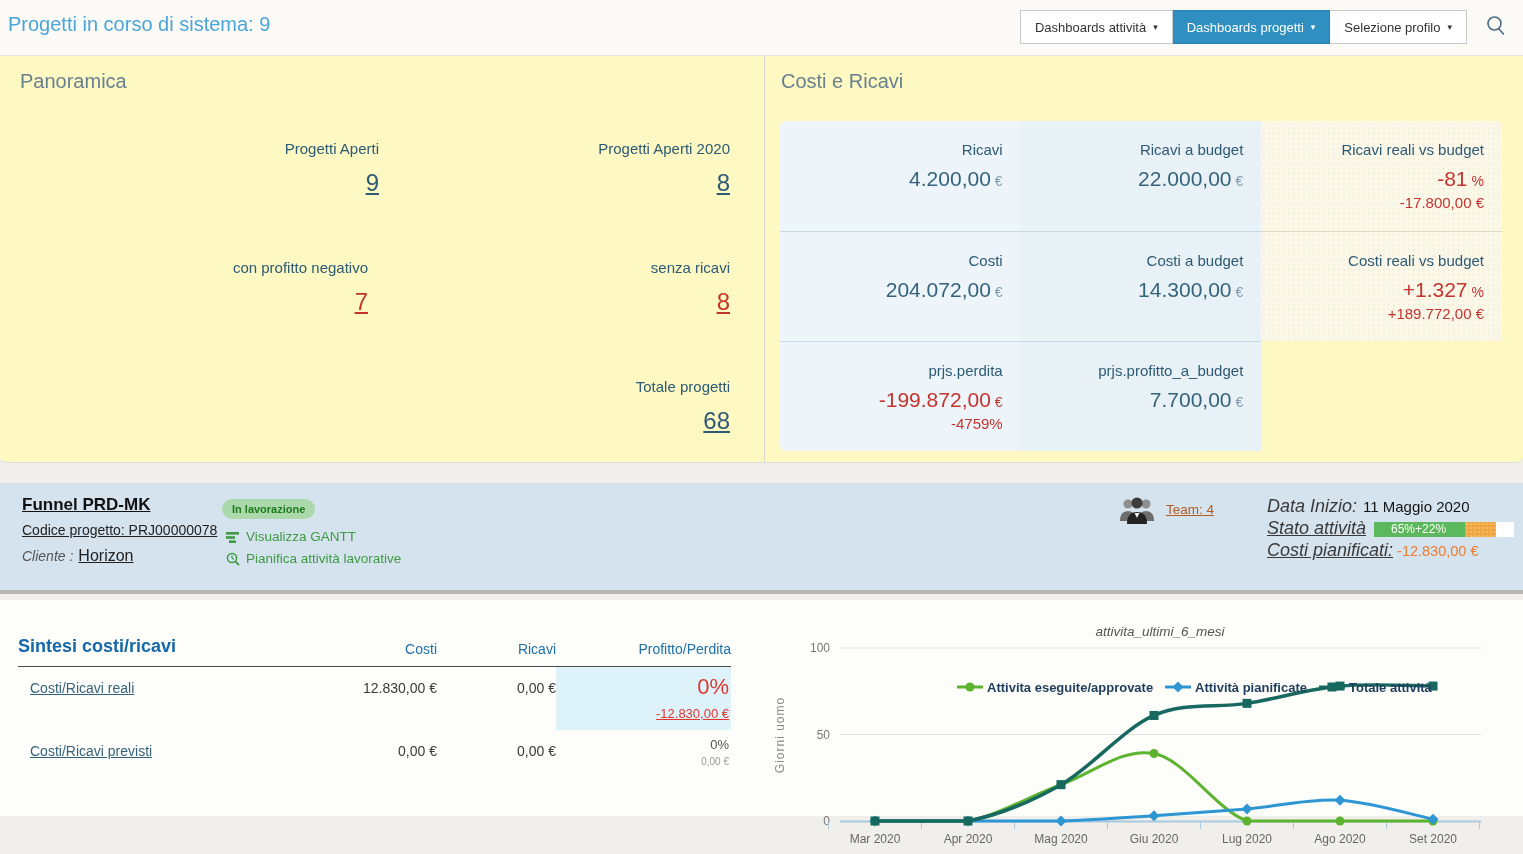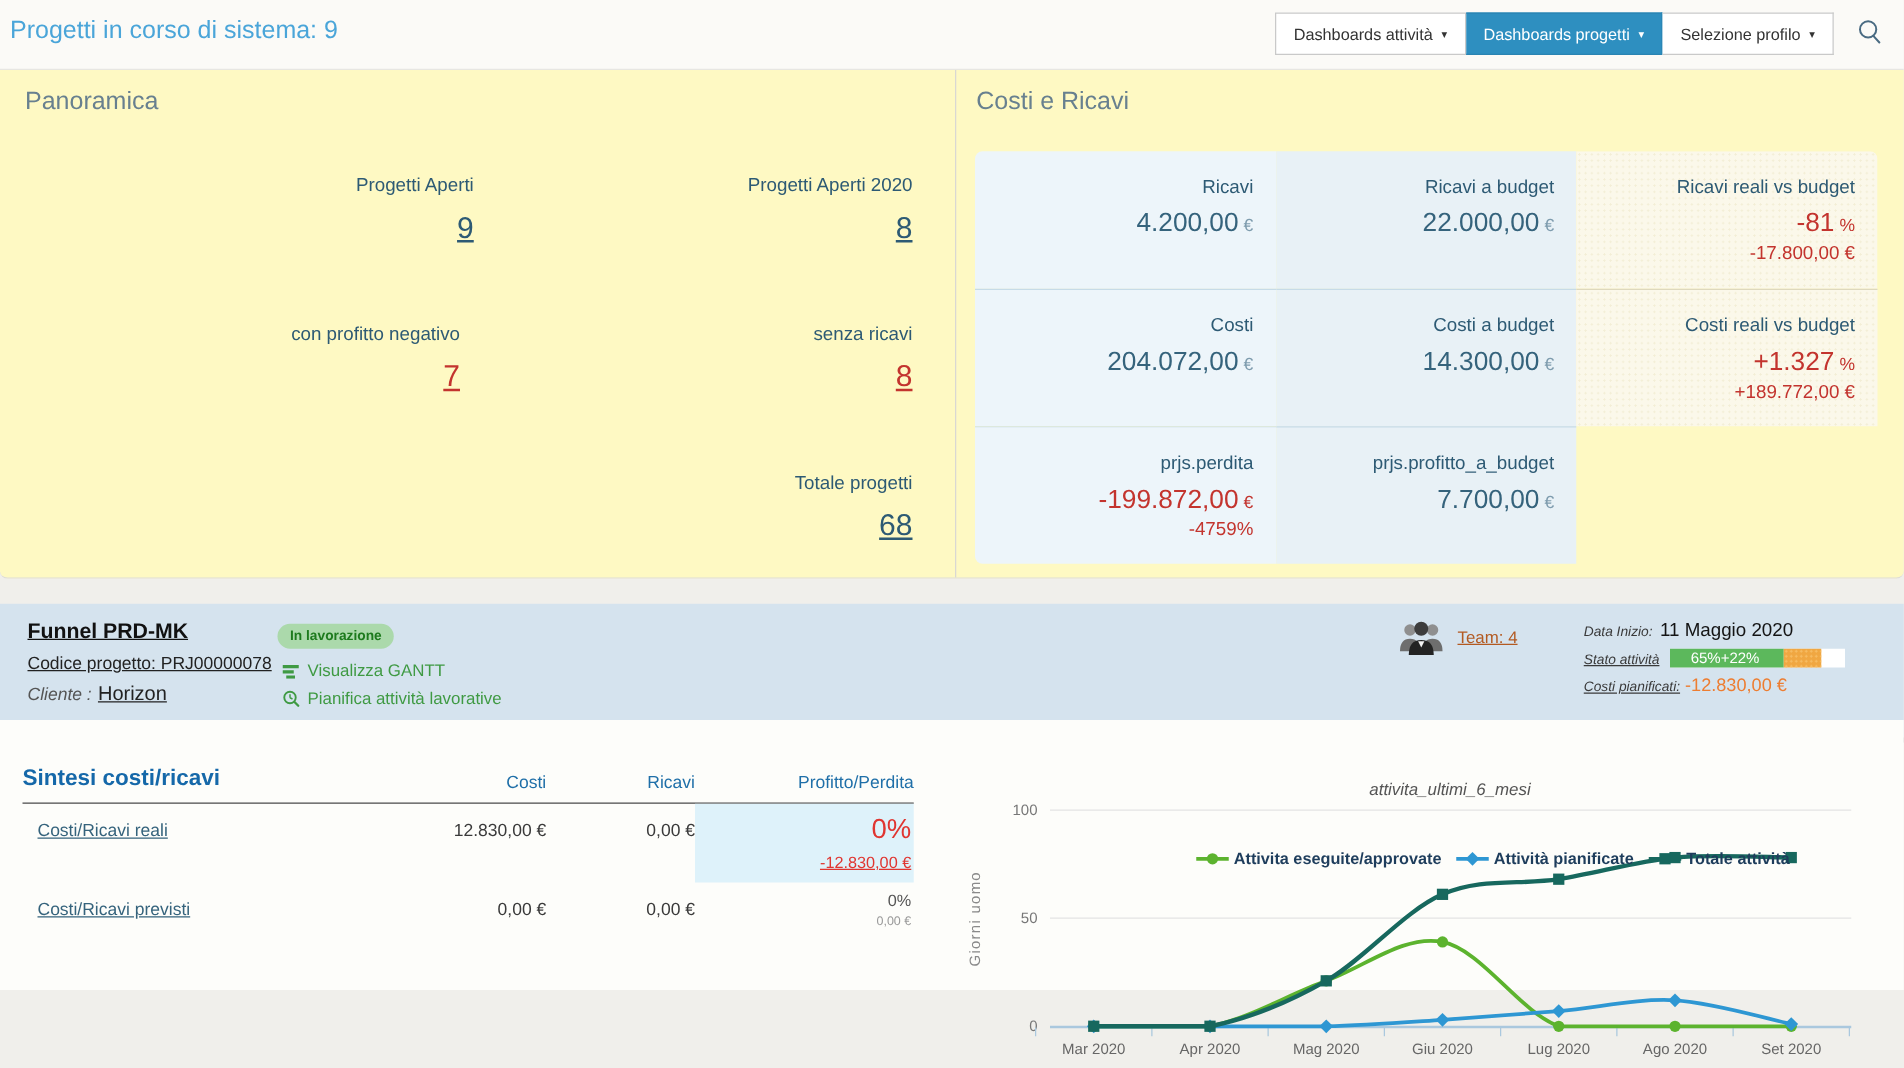--- a/index.html
+++ b/index.html
@@ -53,30 +53,30 @@
   .pb-client-lbl{font-style:italic;font-size:14px;color:#555;}
   .pb-client-name{font-size:16px;color:#222;text-decoration:underline;margin-left:5px;cursor:pointer;}
   .badge{position:absolute;left:222px;top:16px;background:#abd9ab;color:#1d7a1d;font-size:11px;font-weight:bold;padding:4px 10px;border-radius:10px;}
   .pb-link{position:absolute;color:#3f9a43;font-size:13.5px;display:flex;align-items:center;gap:6px;cursor:pointer;}
   .pb-link1{left:226px;top:46px;}
   .pb-link2{left:226px;top:68px;}
   .team-icon{position:absolute;left:1118px;top:12px;}
   .team-link{position:absolute;left:1166px;top:19px;color:#b35a21;font-size:13.5px;text-decoration:underline;cursor:pointer;}
   .pb-right{position:absolute;left:1267px;top:13px;}
   .pb-row{height:21px;margin-bottom:1px;white-space:nowrap;}
-  .pb-lbl-it{font-style:italic;font-size:11px;color:#3a3a3a;}
+  .pb-lbl-it{font-style:italic;font-size:18px;color:#3a3a3a;}
   .u{text-decoration:underline;}
   .pb-val{font-size:15px;color:#141414;margin-left:6px;}
   .pb-orange-val{font-size:14.5px;color:#ed7d31;margin-left:4px;}
   .pbar{display:inline-block;width:140px;height:15px;background:#fff;vertical-align:middle;margin-left:8px;font-size:0;line-height:0;}
   .pbar-green{display:inline-block;height:15px;background:#5cb85c;text-align:right;vertical-align:top;}
   .pbar-label{font-size:12px;color:#fff;line-height:15px;padding-right:19px;}
   .pbar-orange{display:inline-block;height:15px;vertical-align:top;background:#f0a742;background-image:radial-gradient(#f6bc63 1px,transparent 1px);background-size:4px 4px;}
   
-  .bottom{position:absolute;top:576px;left:0;width:1523px;height:216px;background:#fdfdfa;}
+  .bottom{position:absolute;top:600px;left:0;width:1523px;height:216px;background:#fdfdfa;}
   .sintesi{position:absolute;left:18px;top:36px;width:713px;}
   .s-head{display:flex;align-items:flex-end;border-bottom:1px solid #4a4a4a;padding-bottom:9px;}
   .s-title{flex:1;font-size:18px;font-weight:bold;color:#1568a9;}
   .s-col{font-size:14px;color:#1f6fa8;text-align:right;}
   .s-col.w-costi{width:137px;}
   .s-col.w-ricavi{width:119px;}
   .s-col.w-profit{width:175px;}
   .s-row{display:flex;align-items:flex-start;}
   .s-label{flex:1;padding:13px 0 0 12px;font-size:14px;color:#35637c;text-decoration:underline;cursor:pointer;}
   .s-val{text-align:right;padding-top:13px;font-size:14px;color:#3a3a3a;}

